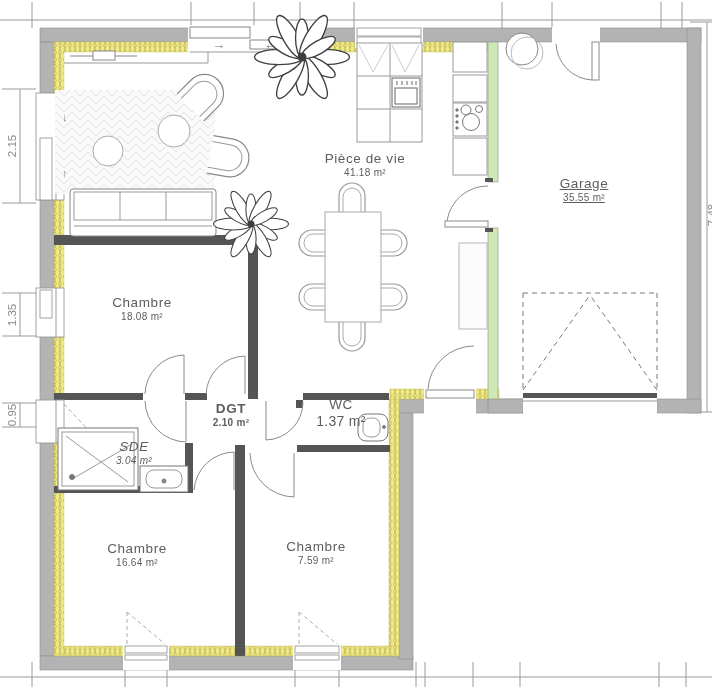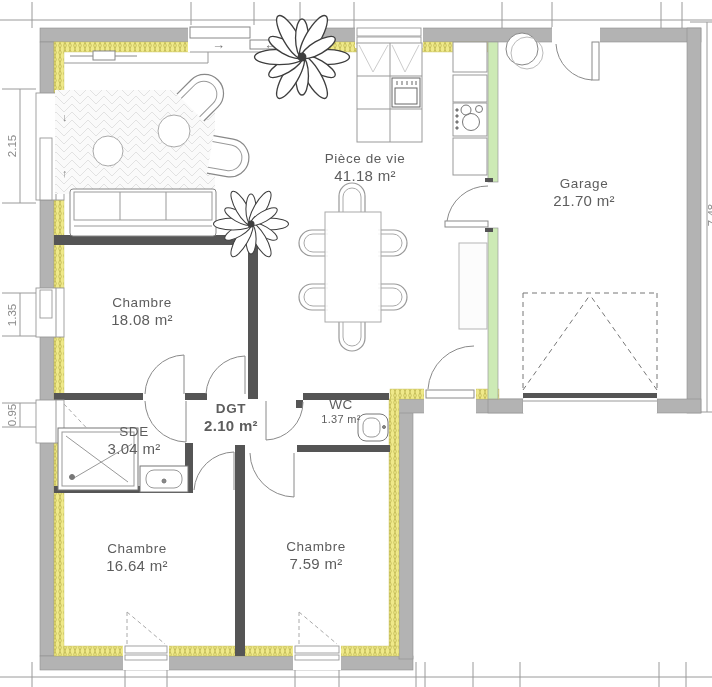--- a/index.html
+++ b/index.html
@@ -2,22 +2,22 @@
 <html><head>
 <meta charset="utf-8">
 <style>
   html,body{margin:0;padding:0;background:#fff;}
   #stage{position:relative;width:712px;height:687px;overflow:hidden;background:#fff;
          font-family:"Liberation Sans",sans-serif;}
   svg{position:absolute;left:0;top:0;}
   .room-label{position:absolute;transform:translateX(-50%);text-align:center;color:#5d5d5d;
               line-height:1.15;white-space:nowrap;pointer-events:none;}
   .room-name{font-size:13.5px;letter-spacing:.6px;}
-  .room-area{font-size:15px;letter-spacing:.3px;}
-  .room-area-small{font-size:11px;}
+  .room-area{font-size:10px;letter-spacing:.3px;}
+  .room-area-small{font-size:14px;}
   .dim-label{position:absolute;color:#8a8a8a;font-size:11.5px;transform:rotate(-90deg);
              transform-origin:center center;width:40px;text-align:center;pointer-events:none;}
 </style>
 </head>
 <body>
 
 <div id="stage">
 
 <svg width="712" height="687" viewBox="0 0 712 687">
   <defs>
@@ -358,29 +358,29 @@
       <rect x="363" y="418" width="17" height="19" rx="7" stroke="#999"></rect>
       <circle cx="384" cy="427" r="1.5" fill="#888"></circle>
     </g>
   </g>
 </svg>
 
 <div class="room-label" style="left:365px;top:139px;margin-top:12px;">
   <div class="room-name">Pièce de vie</div>
   <div class="room-area">41.18 m²</div>
 </div>
-<div class="room-label" style="left:584px;top:176px;">
+<div class="room-label" style="left:584px;top:176px;text-decoration:underline;">
   <div class="room-name">Garage</div>
-  <div class="room-area">21.70 m²</div>
+  <div class="room-area">35.55 m²</div>
 </div>
 <div class="room-label" style="left:142px;top:295px;">
   <div class="room-name">Chambre</div>
   <div class="room-area">18.08 m²</div>
 </div>
-<div class="room-label" style="left:134px;top:424px;">
+<div class="room-label" style="left:134px;top:439px;font-style:italic;">
   <div class="room-name">SDE</div>
   <div class="room-area">3.04 m²</div>
 </div>
 <div class="room-label" style="left:231px;top:401px;font-weight:bold;">
   <div class="room-name">DGT</div>
   <div class="room-area">2.10 m²</div>
 </div>
 <div class="room-label" style="left:341px;top:397px;">
   <div class="room-name">WC</div>
   <div class="room-area room-area-small">1.37 m²</div>

